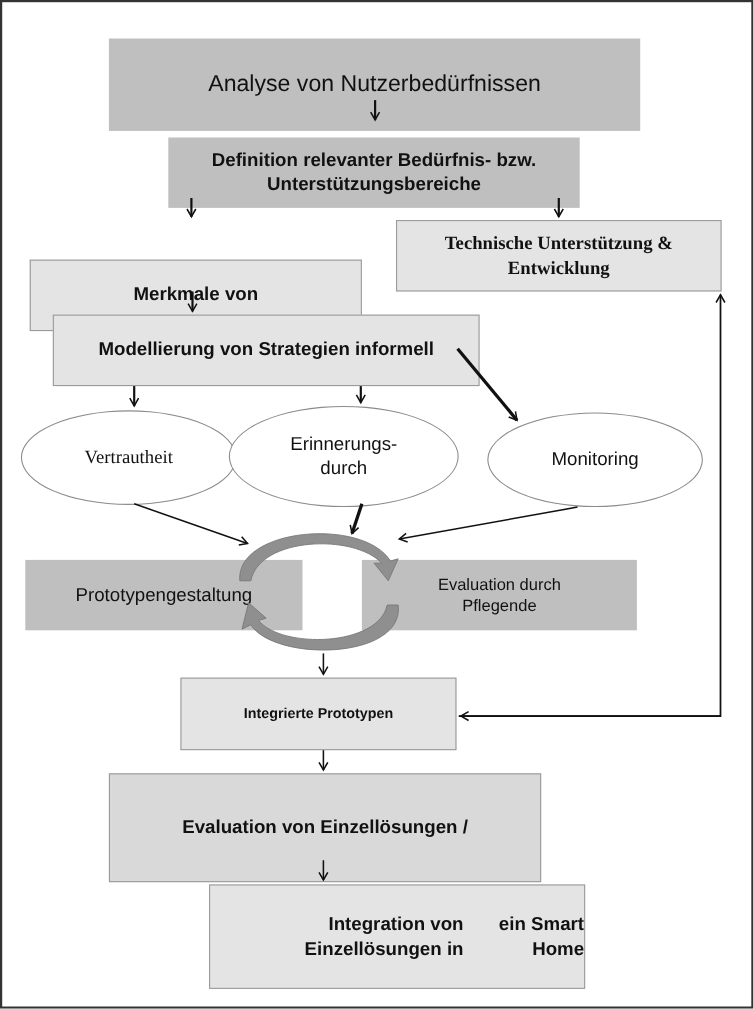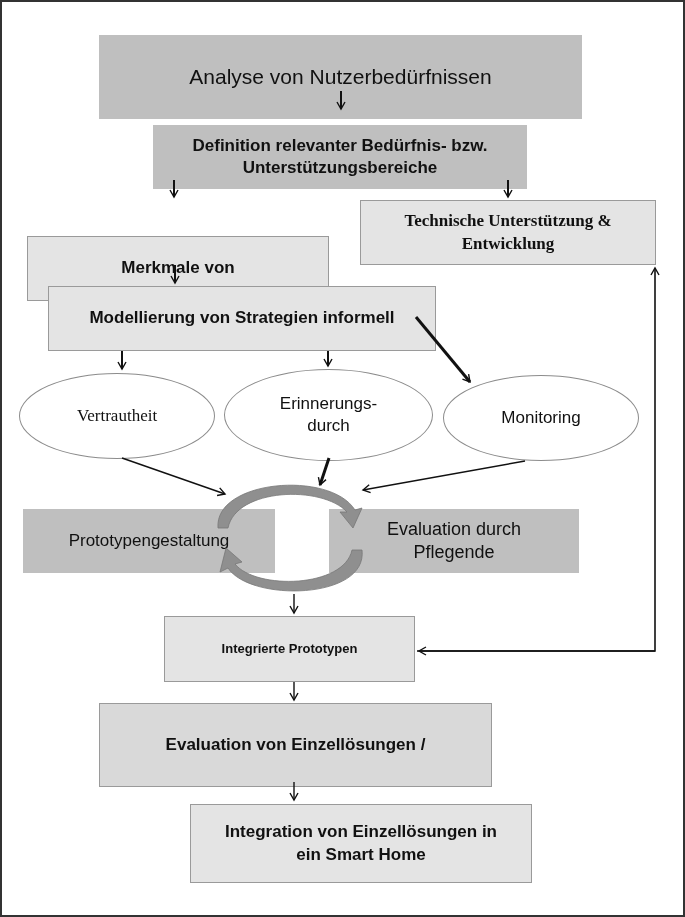--- a/index.html
+++ b/index.html
@@ -40,45 +40,45 @@
   <span>Entwicklung</span>
 </div>
 
 <div class="box light bold" style="left:27px;top:286px;width:388px;height:65px;font-size:17px;flex-direction:column;margin-left:21px;">
   <span>Modellierung von Strategien informell</span>
 </div>
 
 <div class="ellipse" style="left:19px;top:373px;width:196px;height:86px;font-family:Liberation Serif, serif;">
   <span>Vertrautheit</span>
 </div>
-<div class="ellipse" style="left:224px;top:369px;width:209px;height:92px;flex-direction:column;">
+<div class="ellipse" style="left:208px;top:369px;width:209px;height:92px;flex-direction:column;">
   <span>Erinnerungs-</span>
   <span>durch</span>
 </div>
 <div class="ellipse" style="left:443px;top:375px;width:196px;height:86px;">
   <span>Monitoring</span>
 </div>
 
 <div class="box dark" style="left:23px;top:509px;width:252px;height:64px;font-size:17px;">
   <span>Prototypengestaltung</span>
 </div>
-<div class="box dark" style="left:329px;top:509px;width:250px;height:64px;font-size:18px;flex-direction:column;">
+<div class="box dark" style="left:329px;top:509px;width:250px;height:64px;font-size:15px;flex-direction:column;">
   <span>Evaluation durch</span>
   <span>Pflegende</span>
 </div>
 
 <div class="box light bold" style="left:164px;top:616px;width:251px;height:66px;font-size:13px;">
   <span>Integrierte Prototypen</span>
 </div>
 
-<div class="box light bold" style="left:99px;top:703px;width:393px;height:84px;font-size:17px;flex-direction:column;background:#d9d9d9;">
+<div class="box light bold" style="left:99px;top:703px;width:393px;height:99px;font-size:17px;flex-direction:column;background:#d9d9d9;">
   <span>Evaluation von Einzellösungen /</span>
 </div>
 
-<div class="box light bold" style="left:190px;top:804px;width:342px;height:79px;font-size:17px;flex-direction:column;">
+<div class="box light bold" style="left:190px;top:804px;width:342px;height:95px;font-size:17px;flex-direction:row;">
   <span>Integration von Einzellösungen in</span>
   <span>ein Smart Home</span>
 </div>
 
 <svg class="overlay" width="685" height="917">
   <defs>
     <marker id="open" markerWidth="10" markerHeight="10" refX="8" refY="5" orient="auto" markerUnits="userSpaceOnUse">
       <path d="M1,1 L8,5 L1,9" fill="none" stroke="#111" stroke-width="1.4"></path>
     </marker>
   </defs>

